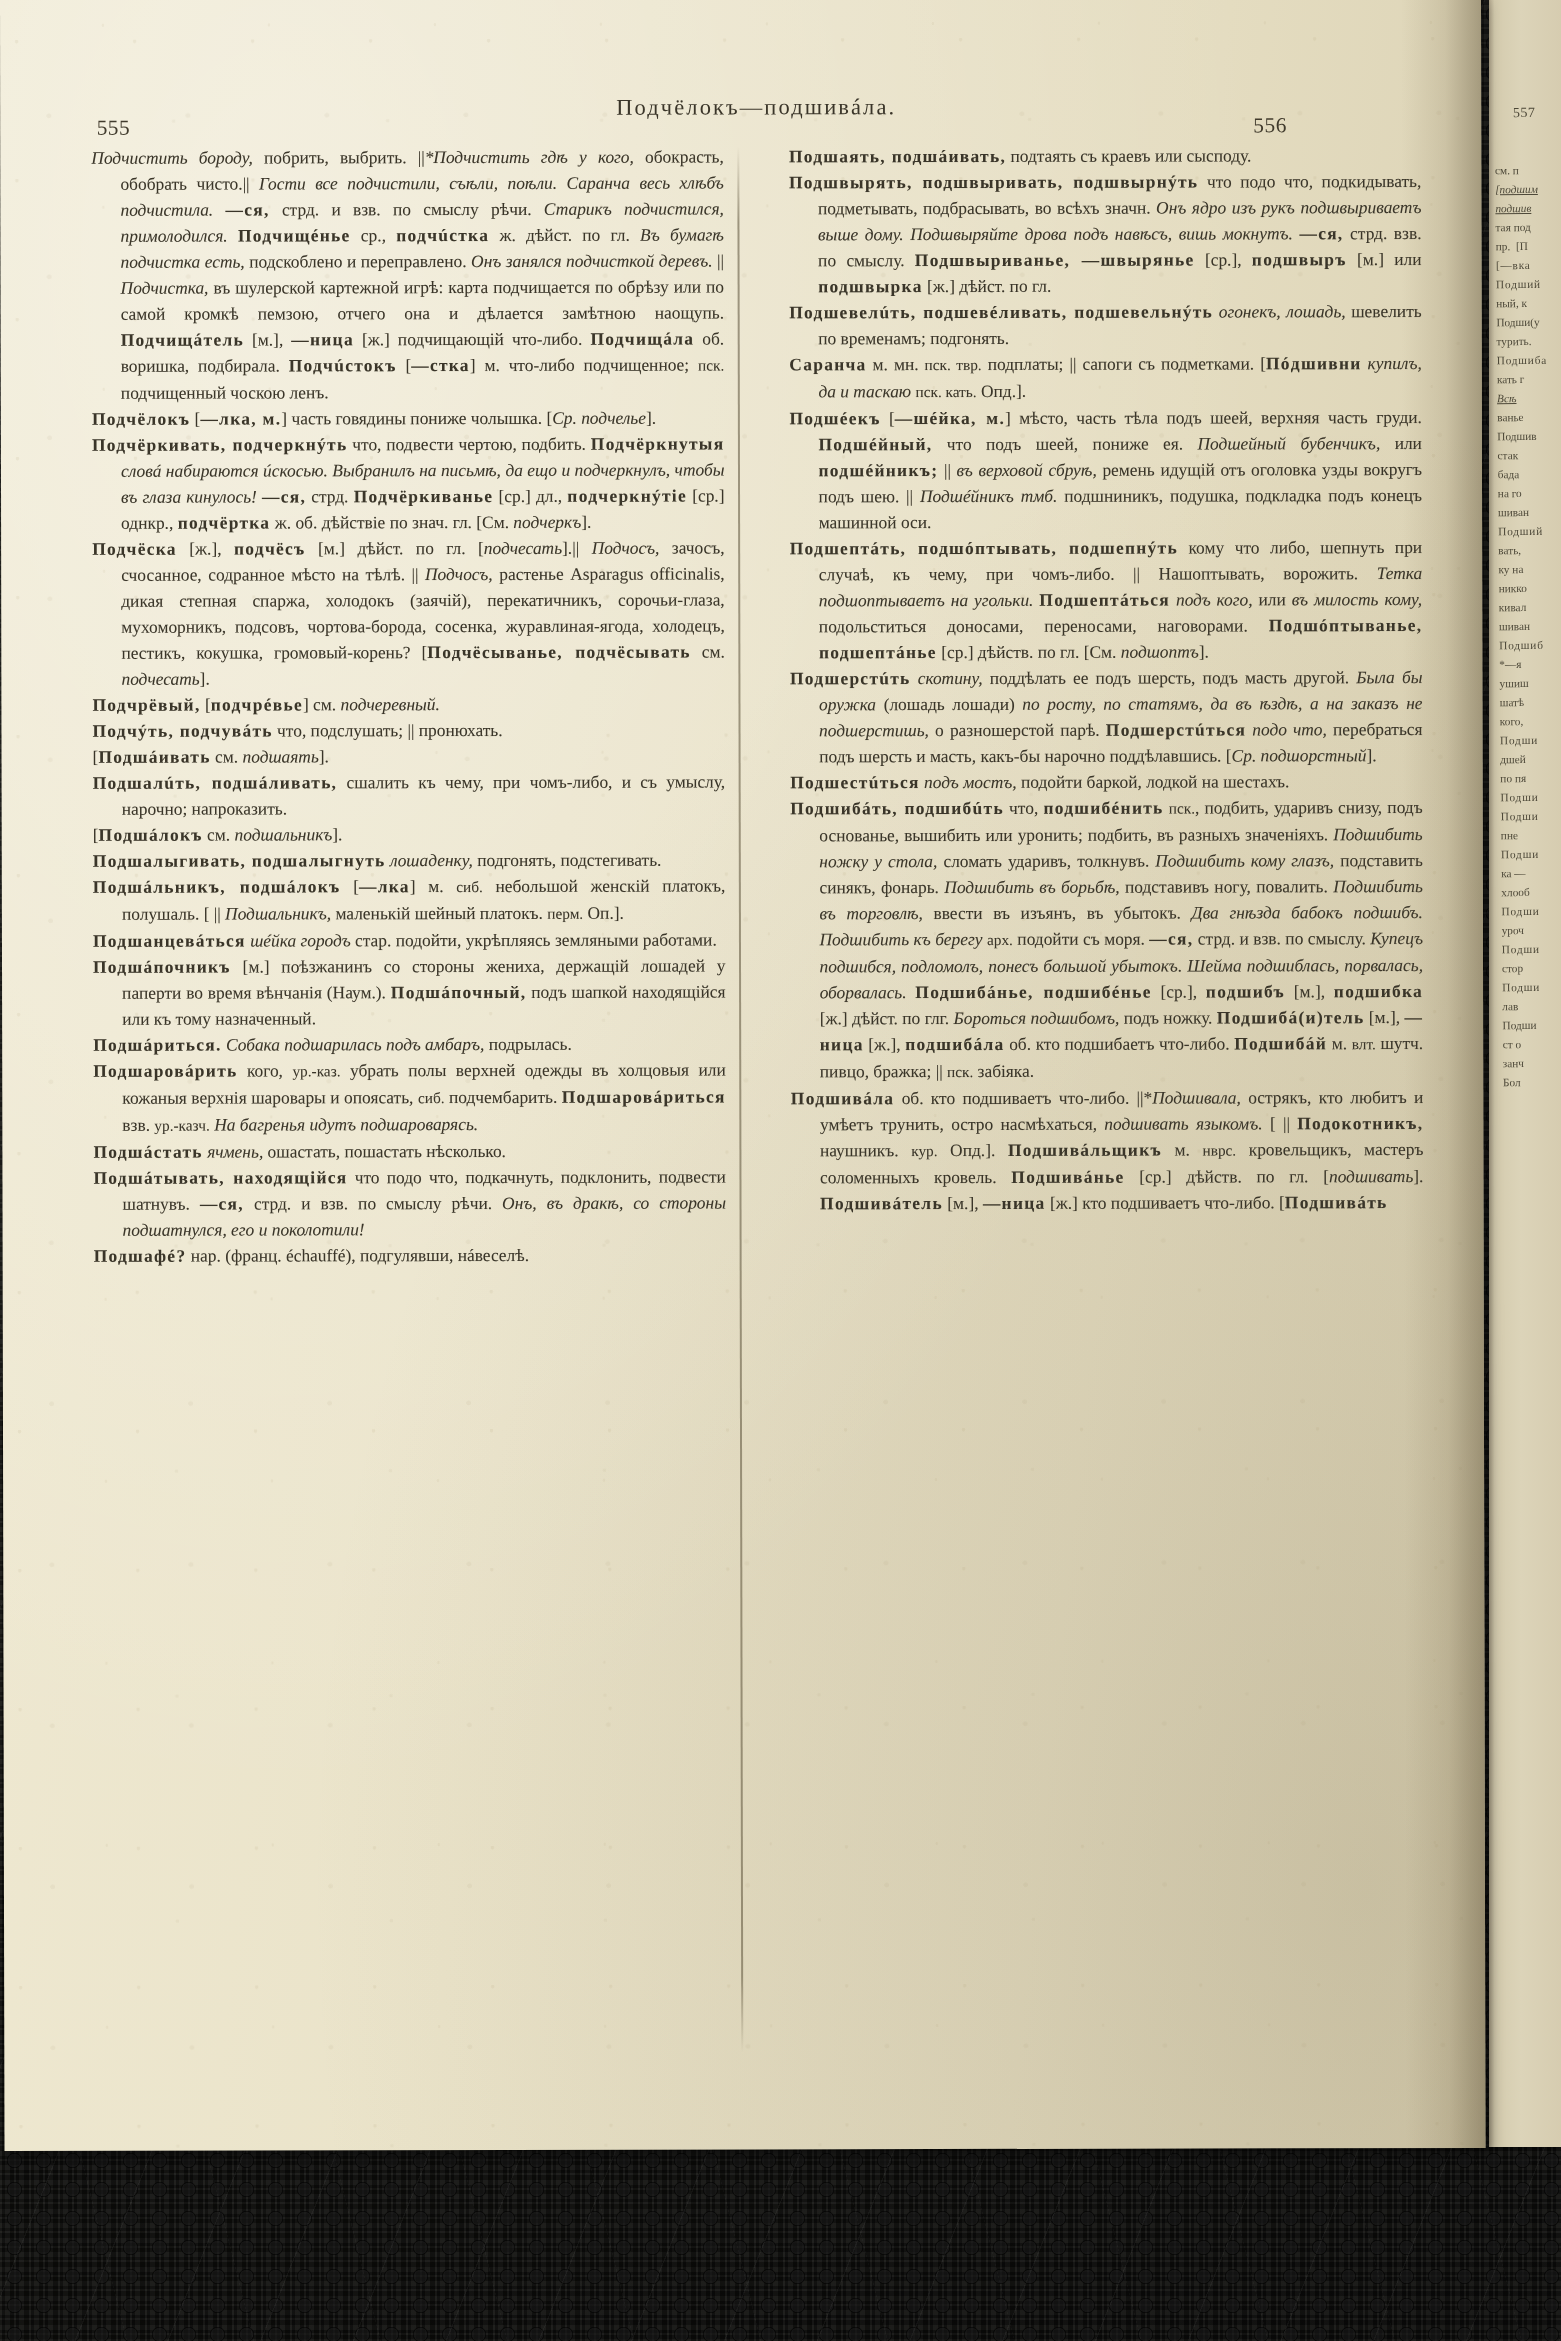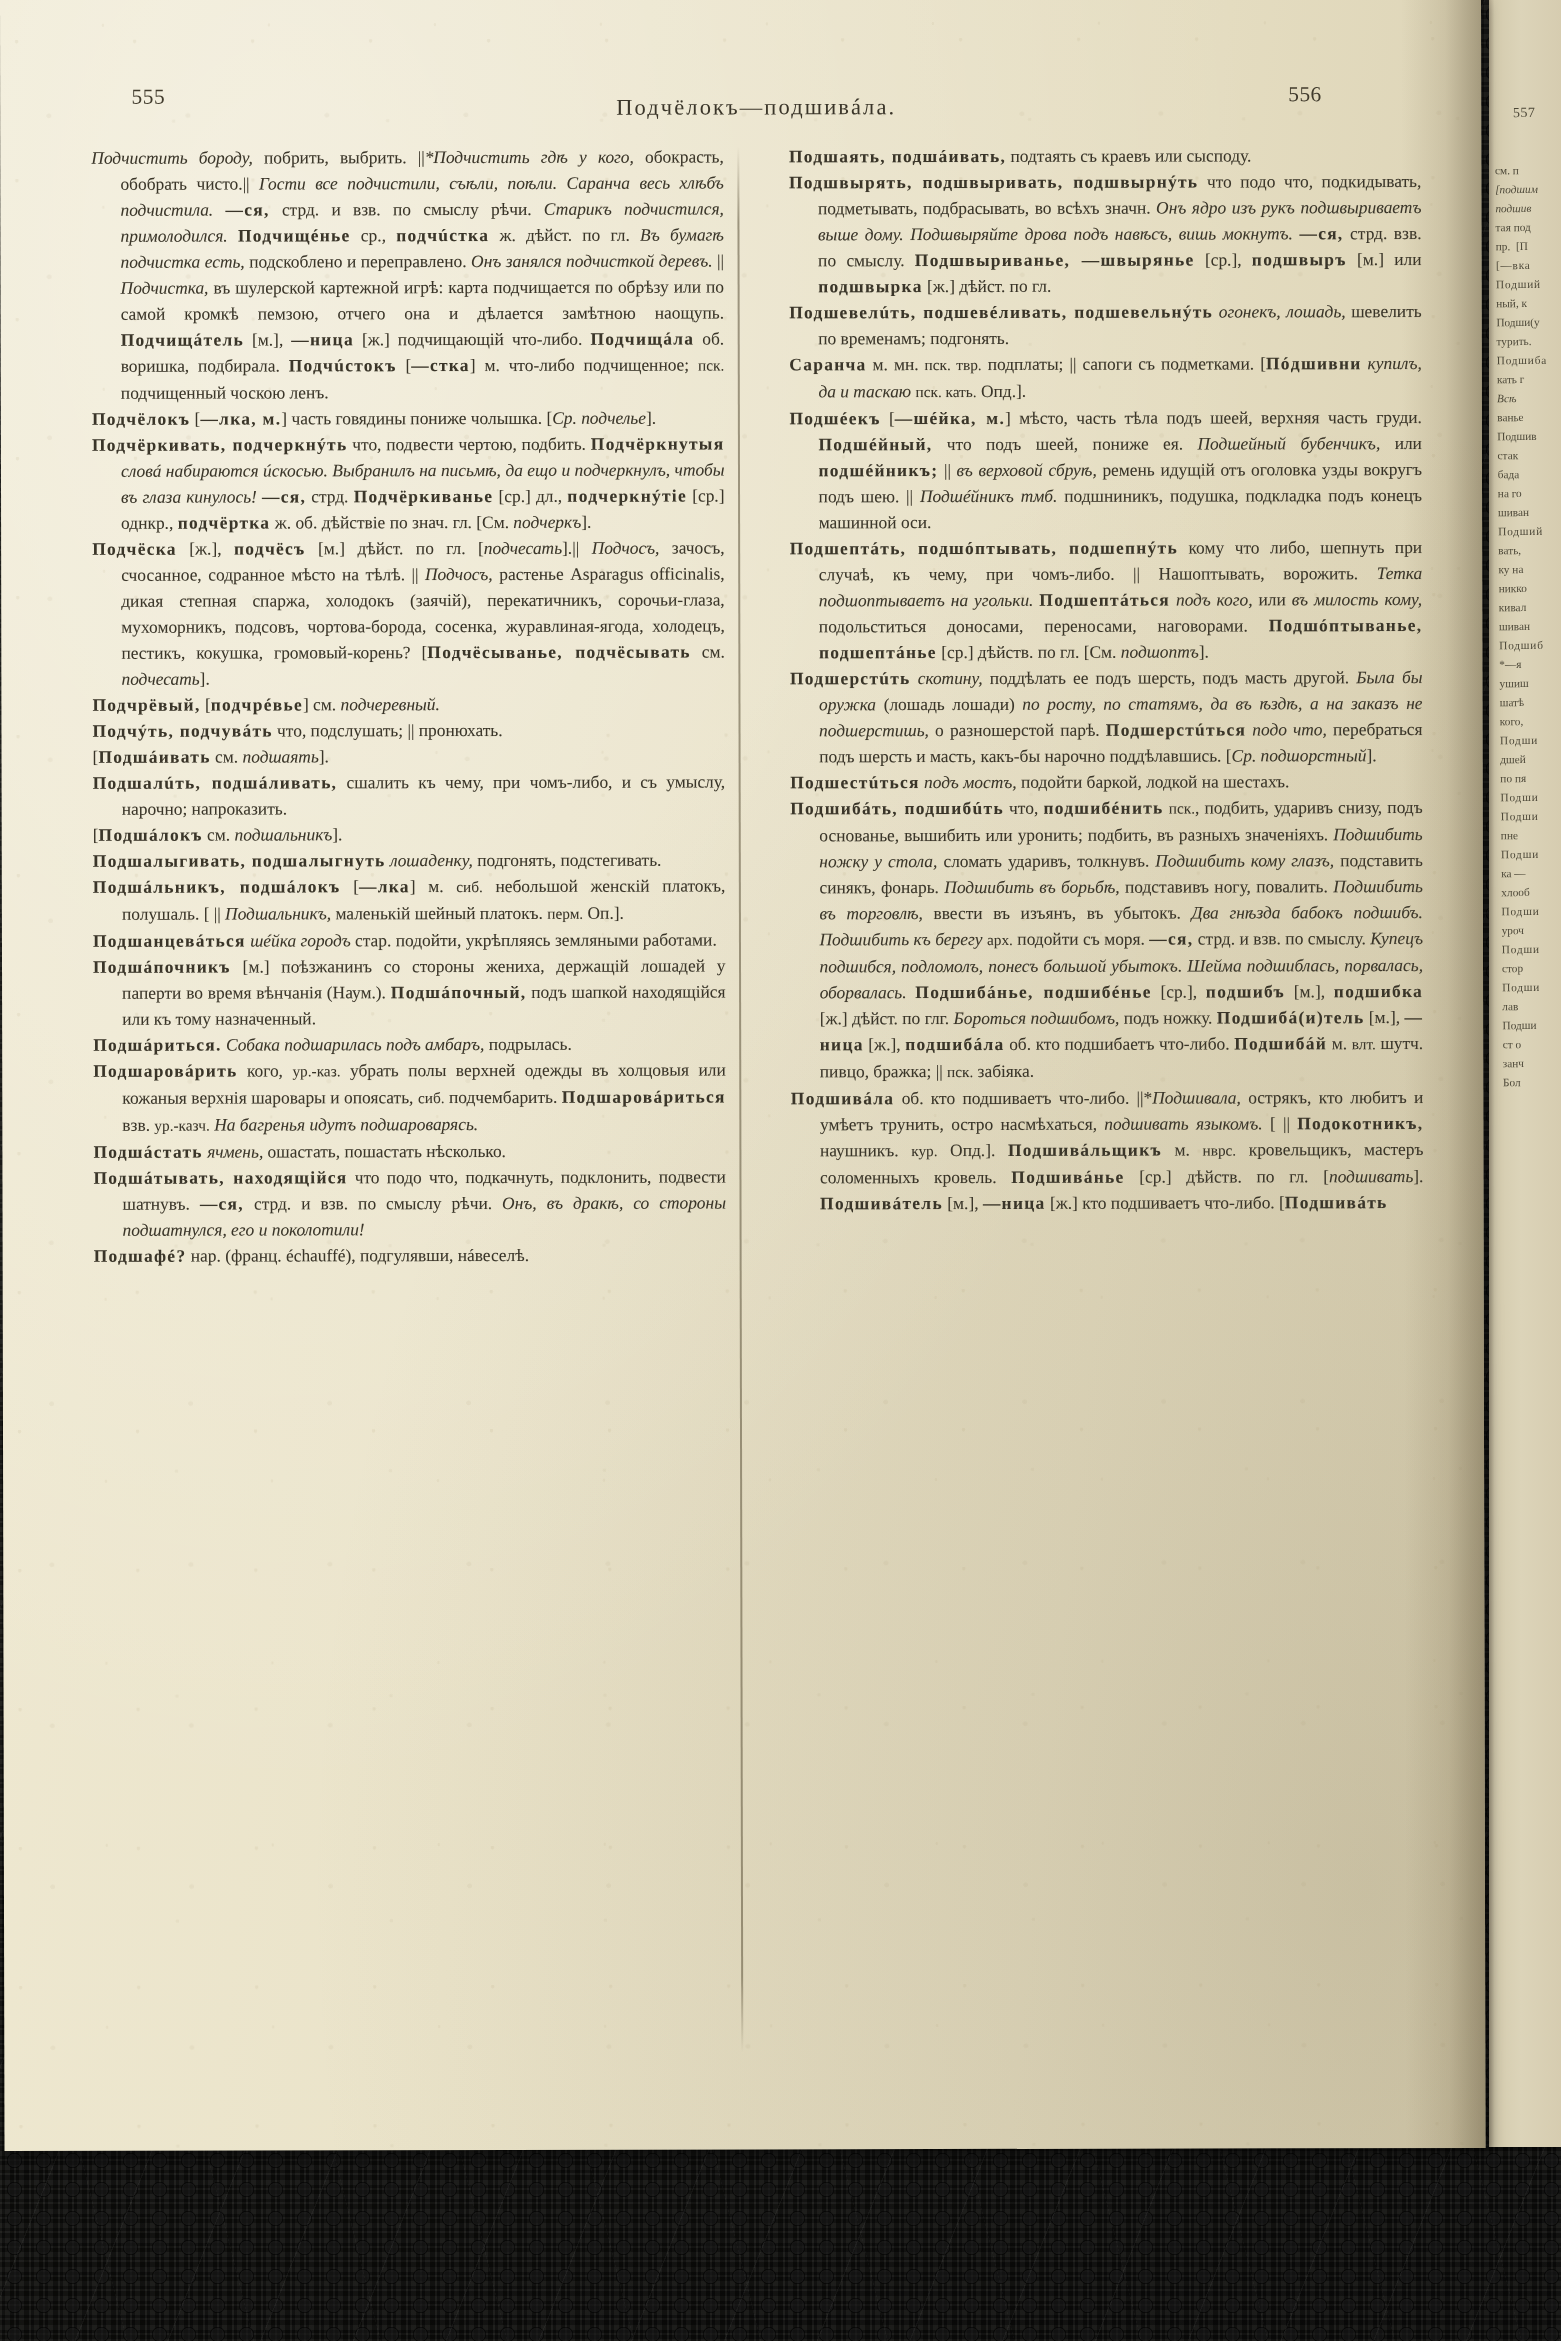--- a/index.html
+++ b/index.html
@@ -48,21 +48,21 @@
   #next-page .np-num {
     position: absolute; left: 23.6px; top: 105px;
     font-size: 14px; color: #4b4636; letter-spacing: 0.5px;
     transform: rotate(-1.1deg);
   }
   #next-page .np-lines {
     position: absolute; left: 9.7px; top: 161px; right: 0;
     font-size: 11.3px; line-height: 19px; color: #4f4a3a;
     white-space: nowrap; transform: rotate(-0.5deg);
   }
-  #next-page .np-lines i { font-style: italic; }
+  #next-page .np-lines i { font-style: italic; text-decoration: underline; }
   #next-page .np-lines b { font-weight: 400; letter-spacing: 0.8px; }
 
   
   #page {
     position: absolute;
     left: 0px; top: 0px;
     width: 1481px; height: 2151px;
     background:
       radial-gradient(ellipse at 18% 12%, rgba(255,255,255,0.36) 0%, rgba(255,255,255,0) 58%),
       radial-gradient(ellipse at 92% 88%, rgba(120,108,78,0.20) 0%, rgba(120,108,78,0) 55%),
@@ -96,24 +96,23 @@
     width: 1330px; height: 1984px;
   }
 
   
   .head-row {
     position: relative;
     height: 48px;
     color: #3b362a;
   }
   .folio {
-    position:absolute; top: 5px;
+    position:absolute; top: 36px;
     font-size: 21.4px; letter-spacing: 0.5px;
     color: #413b2d;
-    margin-left: 35px;
   }
   .folio.left  { left: 5.4px; }
   .folio.right { left: 1162px; }
   .running-head {
     position:absolute; left: 0; top: 16px; width: 1330px;
     text-align: center;
     font-size: 22.5px; letter-spacing: 2.1px; color: #3a3529;
   }
 
   

